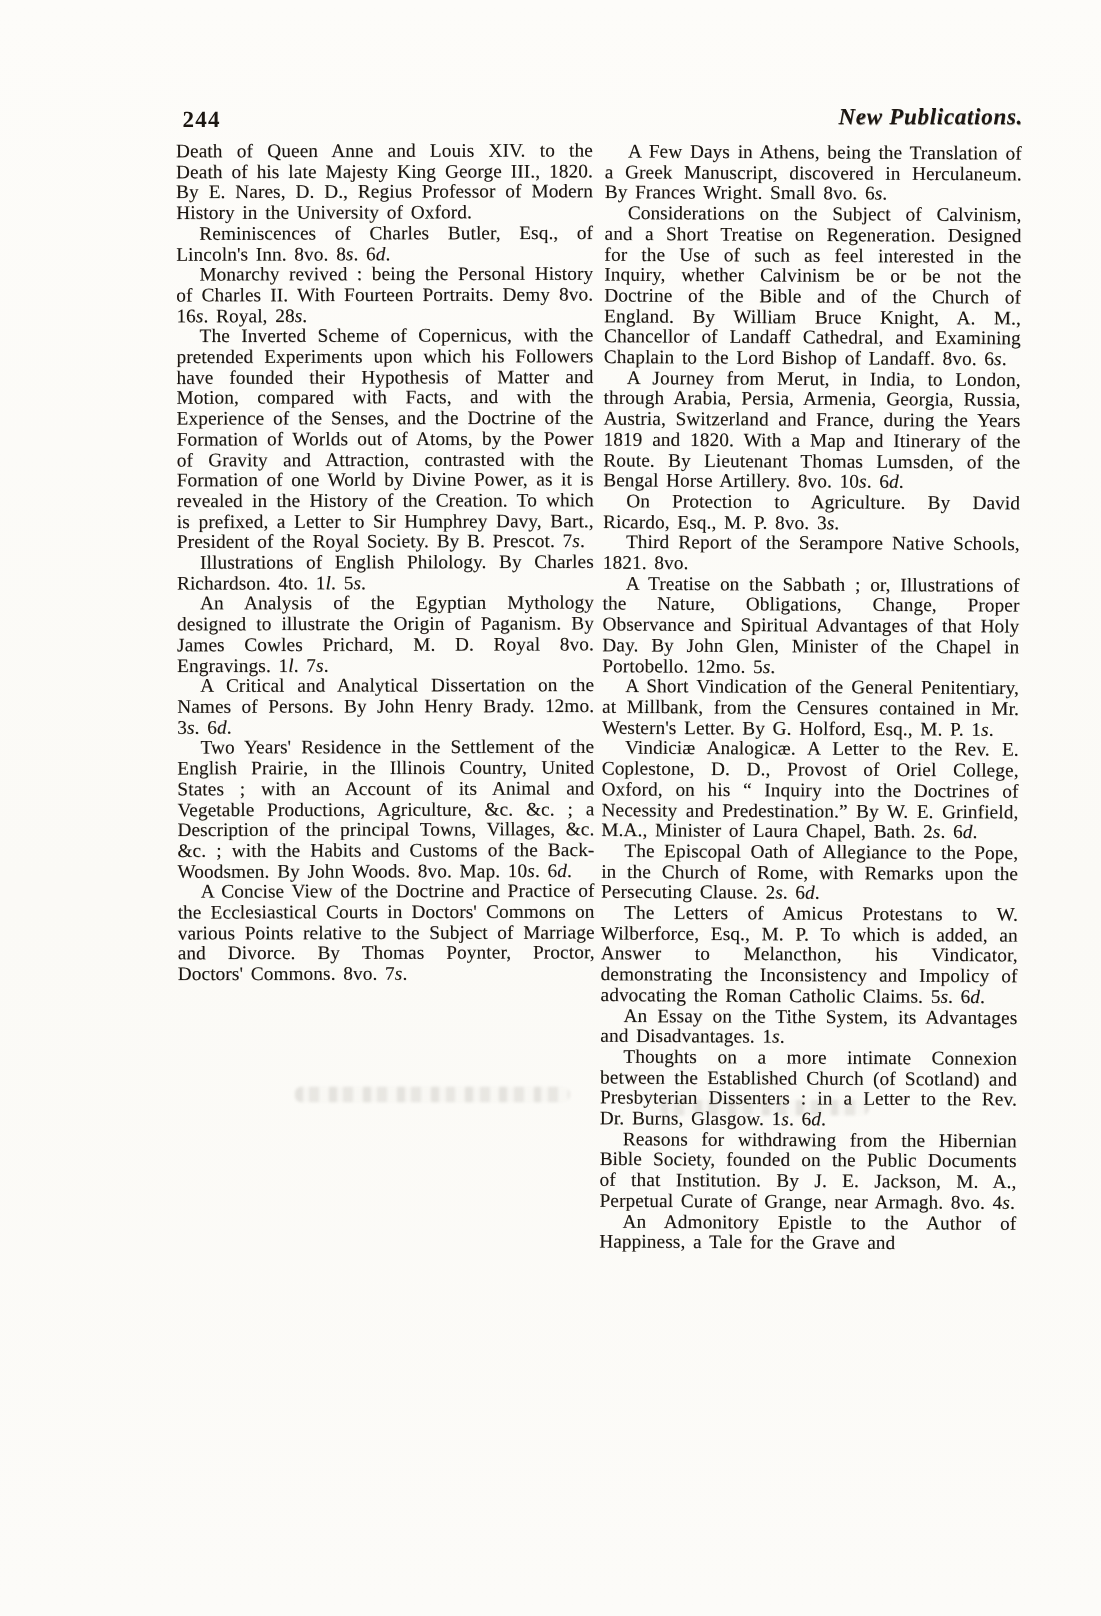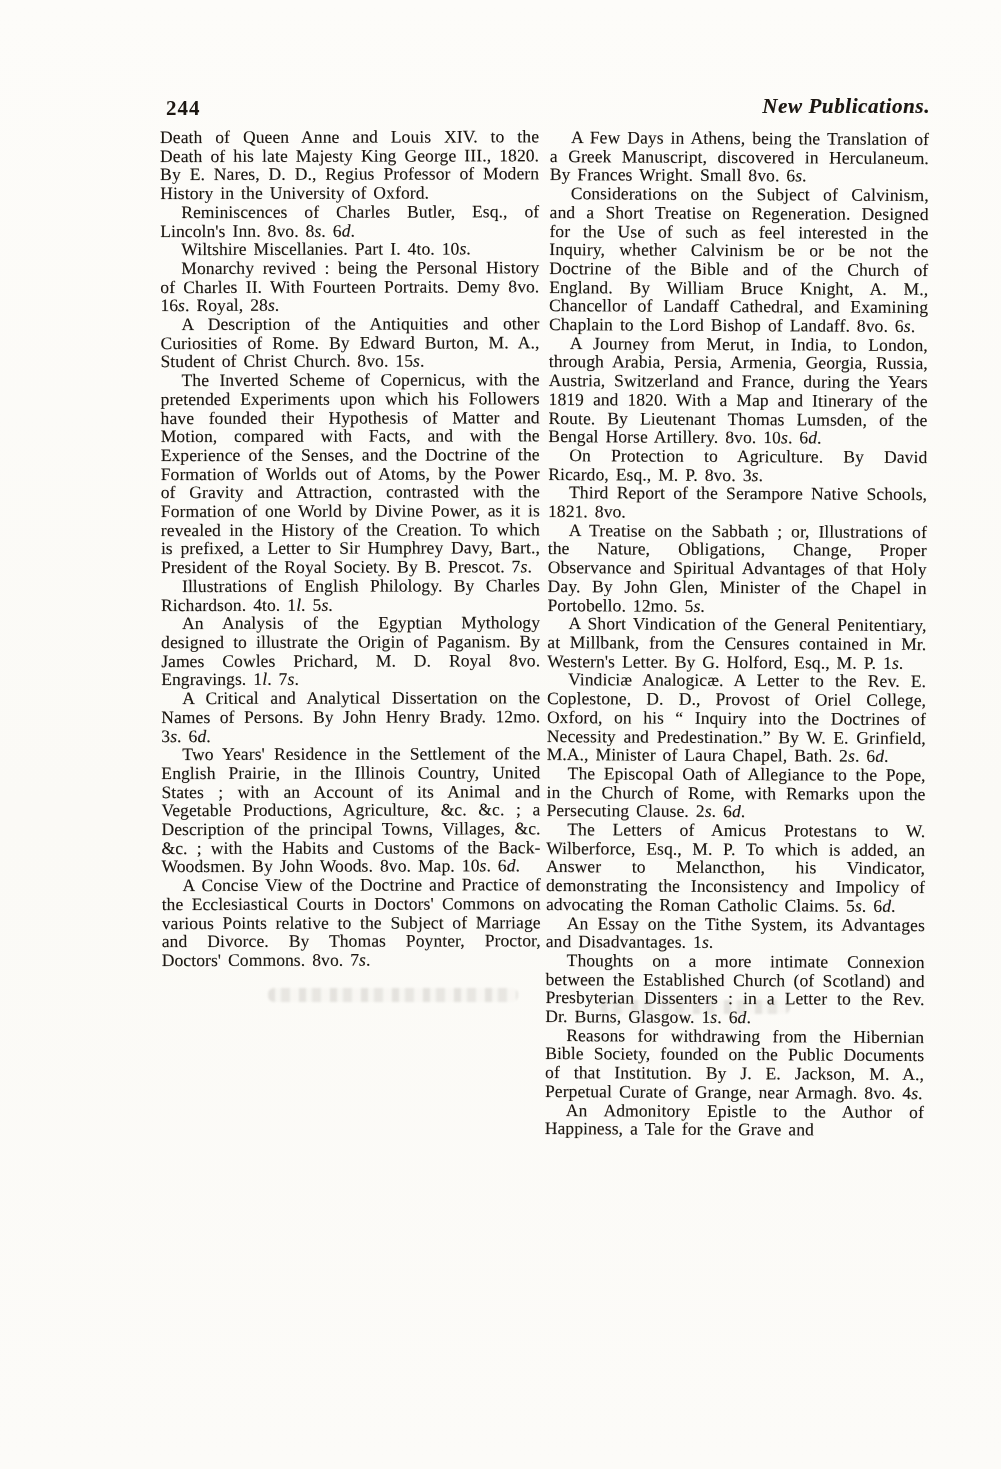--- a/index.html
+++ b/index.html
@@ -87,23 +87,21 @@
 <div class="page">
   <div class="text-block">
     <div class="running-head">
       <span class="page-number">244</span>
       <span class="head-title">New Publications.</span>
     </div>
     <div class="columns">
       <div class="col col-left">
           <p class="entry no-indent">Death of Queen Anne and Louis XIV. to the Death of his late Majesty King George III., 1820.  By E. Nares, D. D., Regius Professor of Modern History in the University of Oxford.</p>
           <p class="entry">Reminiscences of Charles Butler, Esq., of Lincoln's Inn.  8vo.  8<i>s</i>. 6<i>d</i>.</p>
-          <p class="entry">Wiltshire Miscellanies.  Part I.  4to. 10<i>s</i>.</p>
           <p class="entry">Monarchy revived : being the Personal History of Charles II.  With Fourteen Portraits.  Demy 8vo. 16<i>s</i>.  Royal, 28<i>s</i>.</p>
-          <p class="entry">A Description of the Antiquities and other Curiosities of Rome.  By Edward Burton, M. A., Student of Christ Church. 8vo.  15<i>s</i>.</p>
           <p class="entry">The Inverted Scheme of Copernicus, with the pretended Experiments upon which his Followers have founded their Hypothesis of Matter and Motion, compared with Facts, and with the Experience of the Senses, and the Doctrine of the Formation of Worlds out of Atoms, by the Power of Gravity and Attraction, contrasted with the Formation of one World by Divine Power, as it is revealed in the History of the Creation.  To which is prefixed, a Letter to Sir Humphrey Davy, Bart., President of the Royal Society. By B. Prescot.  7<i>s</i>.</p>
           <p class="entry">Illustrations of English Philology.  By Charles Richardson.  4to.  1<i>l</i>. 5<i>s</i>.</p>
           <p class="entry">An Analysis of the Egyptian Mythology designed to illustrate the Origin of Paganism.  By James Cowles Prichard, M. D.  Royal 8vo.  Engravings.  1<i>l</i>. 7<i>s</i>.</p>
           <p class="entry">A Critical and Analytical Dissertation on the Names of Persons.  By John Henry Brady.  12mo.  3<i>s</i>. 6<i>d</i>.</p>
           <p class="entry">Two Years' Residence in the Settlement of the English Prairie, in the Illinois Country, United States ; with an Account of its Animal and Vegetable Productions, Agriculture, &amp;c. &amp;c. ; a Description of the principal Towns, Villages, &amp;c. &amp;c. ; with the Habits and Customs of the Back-Woodsmen.  By John Woods.  8vo.  Map.  10<i>s</i>. 6<i>d</i>.</p>
           <p class="entry">A Concise View of the Doctrine and Practice of the Ecclesiastical Courts in Doctors' Commons on various Points relative to the Subject of Marriage and Divorce.  By Thomas Poynter, Proctor, Doctors' Commons.  8vo.  7<i>s</i>.</p>
         </div>
       <div class="col col-right">
           <p class="entry">A Few Days in Athens, being the Translation of a Greek Manuscript, discovered in Herculaneum.  By Frances Wright.  Small 8vo.  6<i>s</i>.</p>
           <p class="entry">Considerations on the Subject of Calvinism, and a Short Treatise on Regeneration.  Designed for the Use of such as feel interested in the Inquiry, whether Calvinism be or be not the Doctrine of the Bible and of the Church of England. By William Bruce Knight, A. M., Chancellor of Landaff Cathedral, and Examining Chaplain to the Lord Bishop of Landaff.  8vo.  6<i>s</i>.</p>

